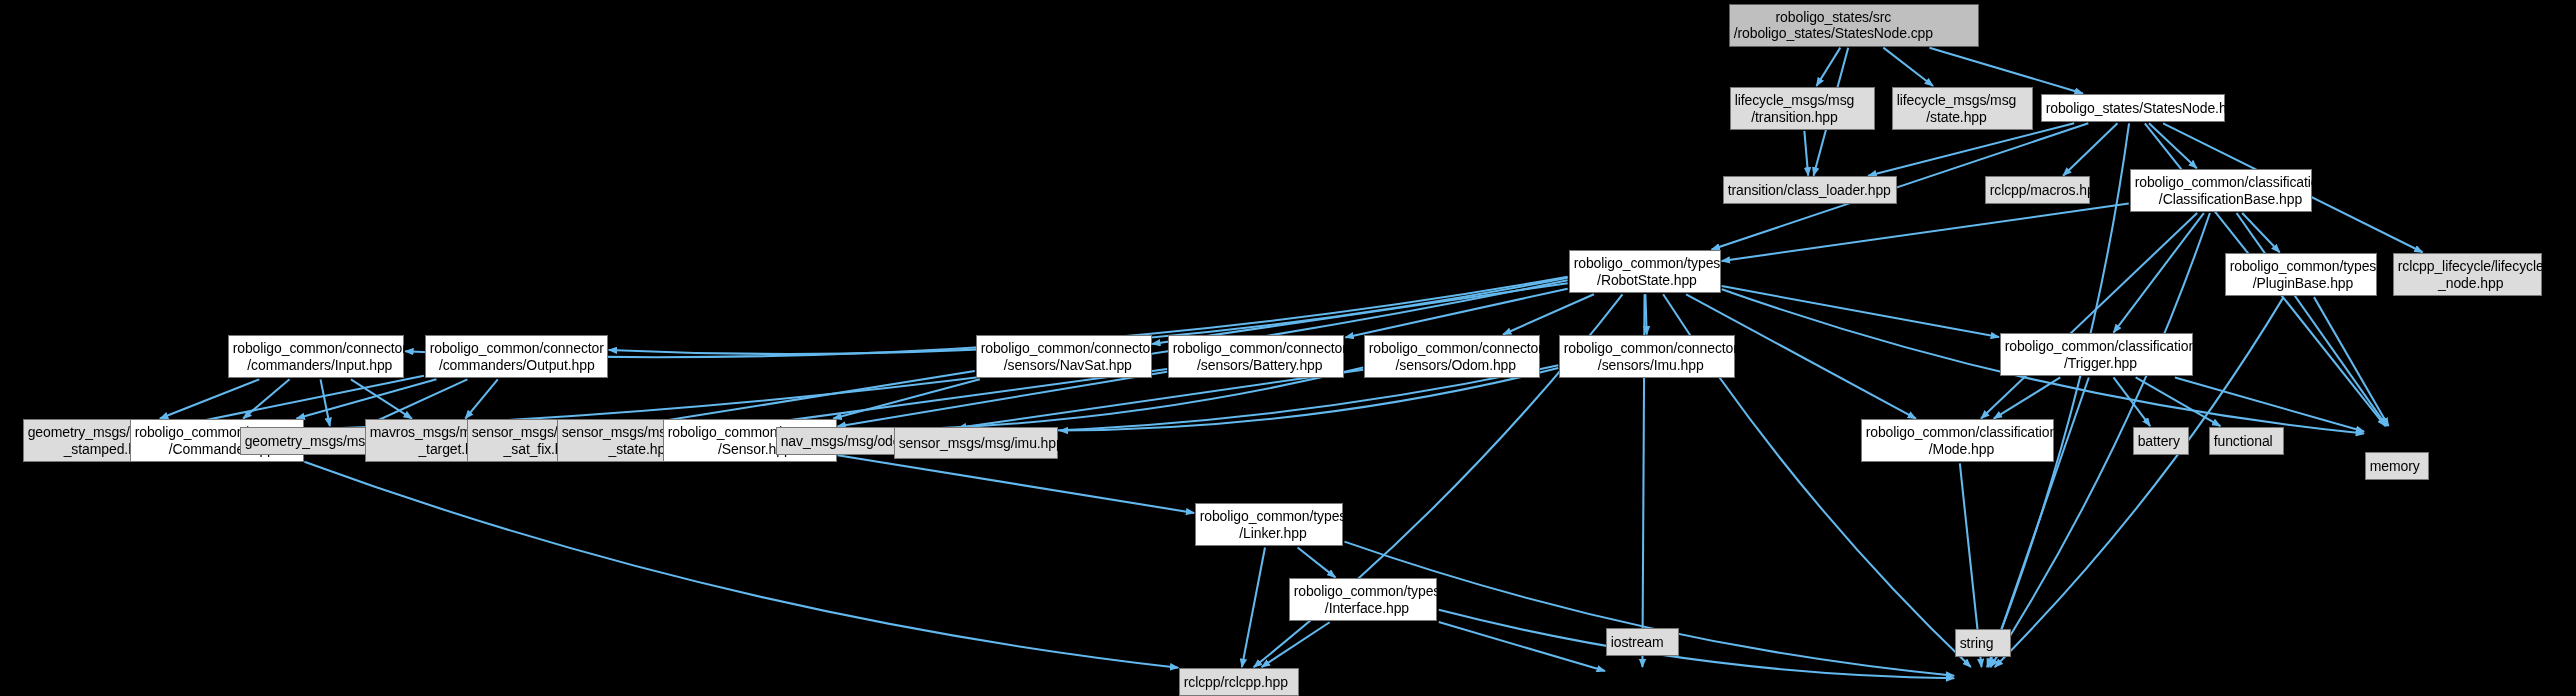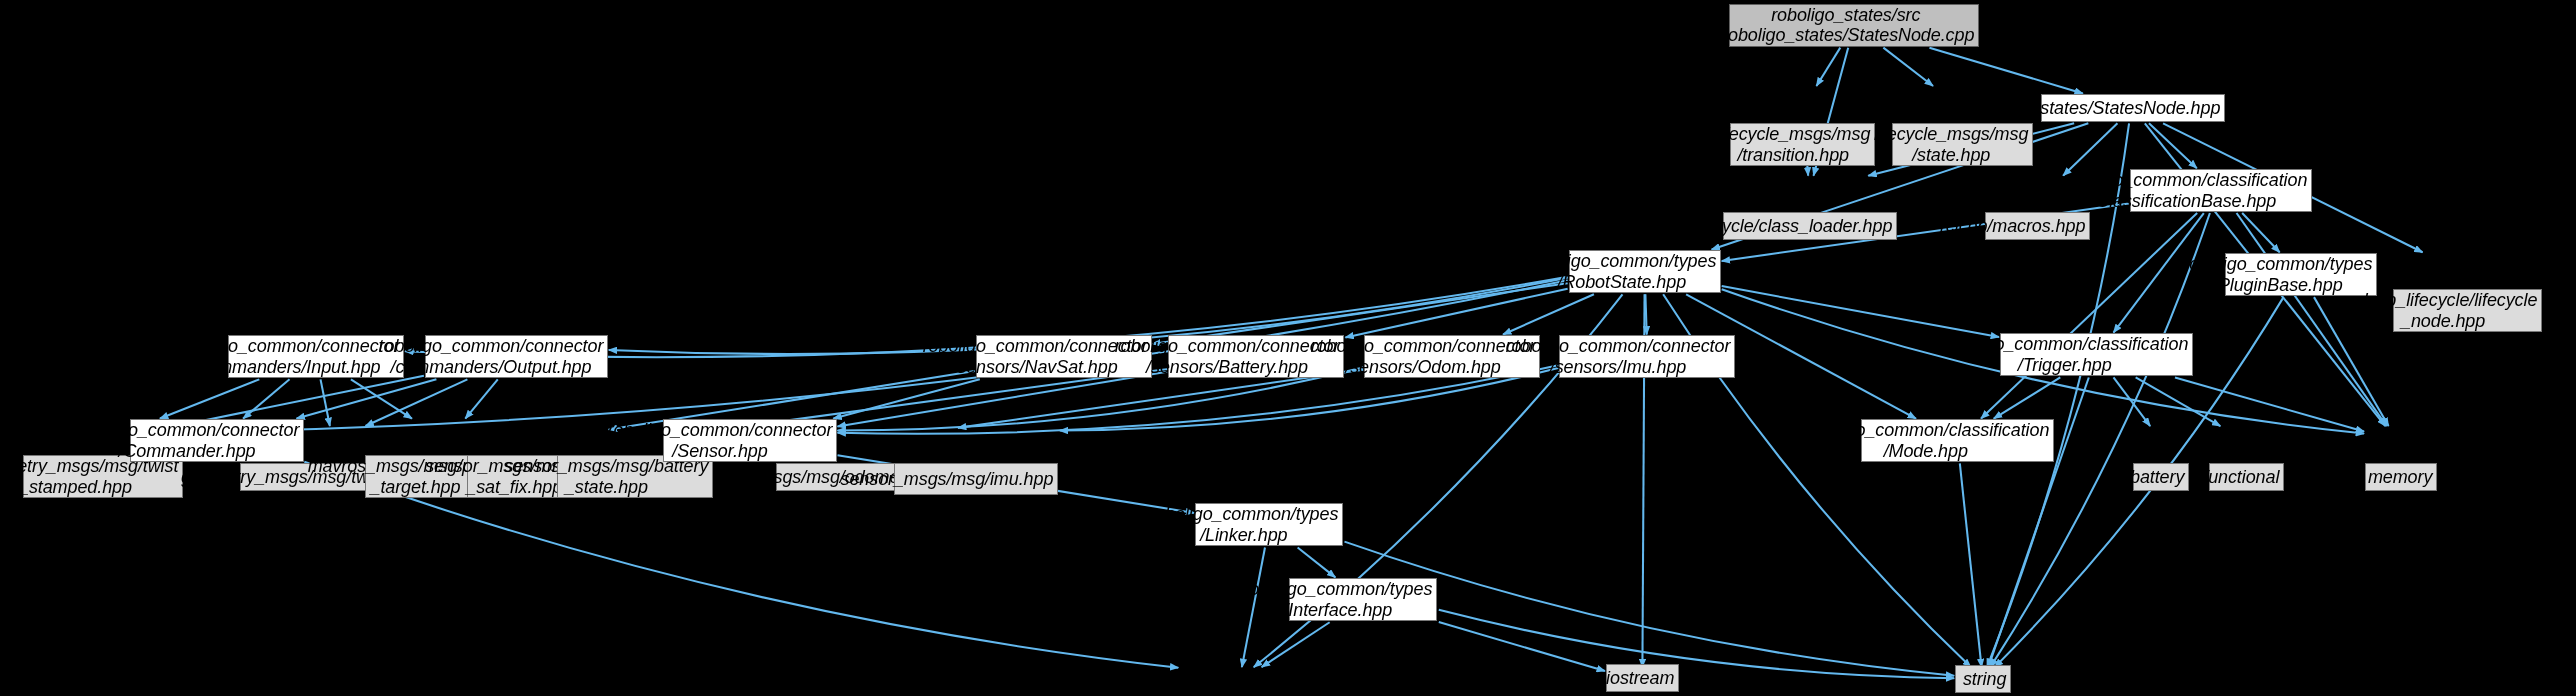--- a/index.html
+++ b/index.html
@@ -1,22 +1,22 @@
 <!DOCTYPE html>
 <html style="font-size:15px"><head>
 <meta charset="utf-8">
 <style>
   html,body{margin:0;padding:0;background:#000;}
   #root{position:relative;width:2576px;height:697px;background:#000;overflow:hidden;
         font-family:"Liberation Sans", sans-serif;}
   svg.edges{position:absolute;left:0;top:0;width:2576px;height:697px;}
   .node{position:absolute;box-sizing:border-box;display:flex;align-items:center;
-        justify-content:flex-end;text-align:center;line-height:1.15;
-        border:0.9px solid #787878;color:#000;font-size:18px;letter-spacing:-0.1px;font-style:italic;}
-  .node.gray{background:#dcdcdc;margin-top:36px;}
+        justify-content:flex-start;text-align:center;line-height:1.15;
+        border:0.9px solid #787878;color:#000;font-size:14px;letter-spacing:-0.1px;}
+  .node.gray{background:#dcdcdc;}
   .node.white{background:#fff;}
   .node.root{background:#bfbfbf;border:0.9px solid #606060;}
   .node span{display:block;padding:0 3.7px;white-space:pre-line;}
 </style>
 </head>
 <body>
 
 <div id="root">
   <svg class="edges" viewBox="0 0 2759 746" preserveAspectRatio="none">
     <defs>
@@ -100,21 +100,21 @@
 /transition.hpp</span>
       </div>
       <div class="node gray" style="left: 1892px; top: 87px; width: 141px; height: 43px;">
         <span>lifecycle_msgs/msg
 /state.hpp</span>
       </div>
       <div class="node white" style="left: 2041px; top: 94px; width: 184px; height: 28px;">
         <span>roboligo_states/StatesNode.hpp</span>
       </div>
       <div class="node gray" style="left: 1723px; top: 176px; width: 174px; height: 28px;">
-        <span>lifecycle/class_loader.hpp</span>
+        <span>transition/class_loader.hpp</span>
       </div>
       <div class="node gray" style="left: 1985px; top: 176px; width: 105px; height: 28px;">
         <span>rclcpp/macros.hpp</span>
       </div>
       <div class="node white" style="left: 2130px; top: 169px; width: 182px; height: 43px;">
         <span>roboligo_common/classification
 /ClassificationBase.hpp</span>
       </div>
       <div class="node white" style="left: 2225px; top: 253px; width: 152px; height: 43px;">
         <span>roboligo_common/types
@@ -192,21 +192,21 @@
       <div class="node white" style="left: 1861px; top: 419px; width: 193px; height: 43px;">
         <span>roboligo_common/classification
 /Mode.hpp</span>
       </div>
       <div class="node gray" style="left: 2133px; top: 427px; width: 56px; height: 28px;">
         <span>battery</span>
       </div>
       <div class="node gray" style="left: 2209px; top: 427px; width: 75px; height: 28px;">
         <span>functional</span>
       </div>
-      <div class="node gray" style="left: 2365px; top: 427px; width: 72px; height: 28px;">
+      <div class="node gray" style="left: 2365px; top: 452px; width: 64px; height: 28px;">
         <span>memory</span>
       </div>
       <div class="node white" style="left: 1195px; top: 503px; width: 148px; height: 43px;">
         <span>roboligo_common/types
 /Linker.hpp</span>
       </div>
       <div class="node white" style="left: 1289px; top: 578px; width: 148px; height: 43px;">
         <span>roboligo_common/types
 /Interface.hpp</span>
       </div>

